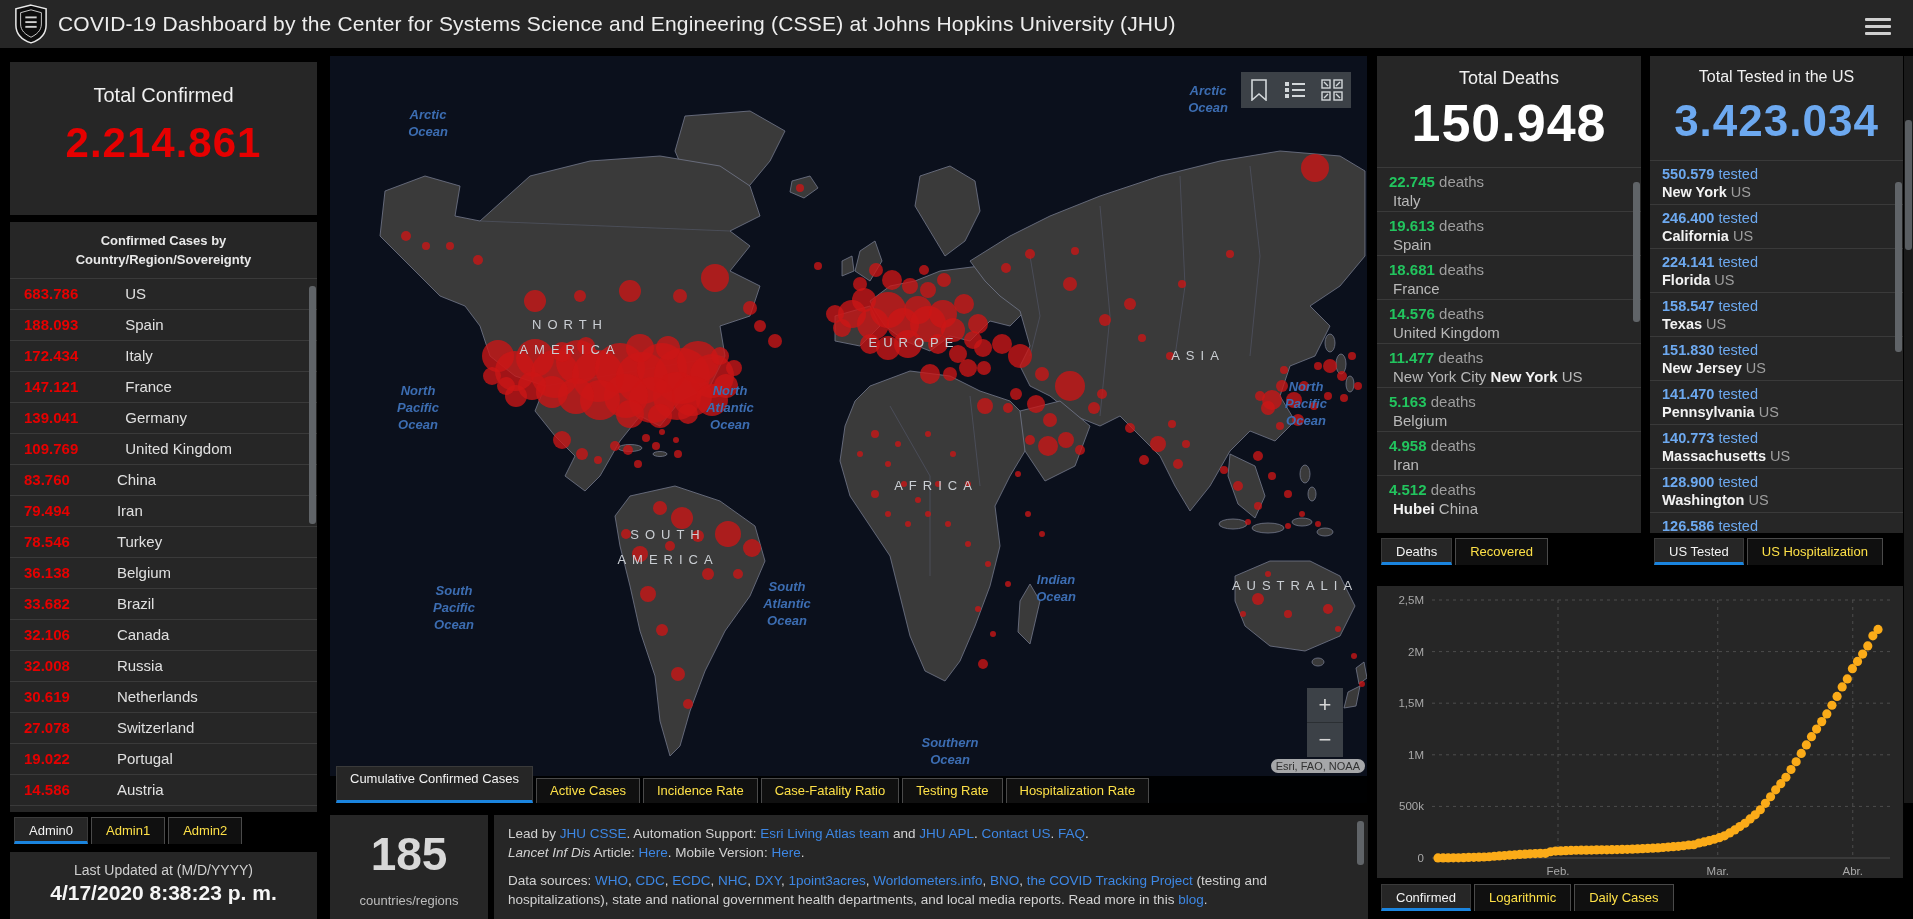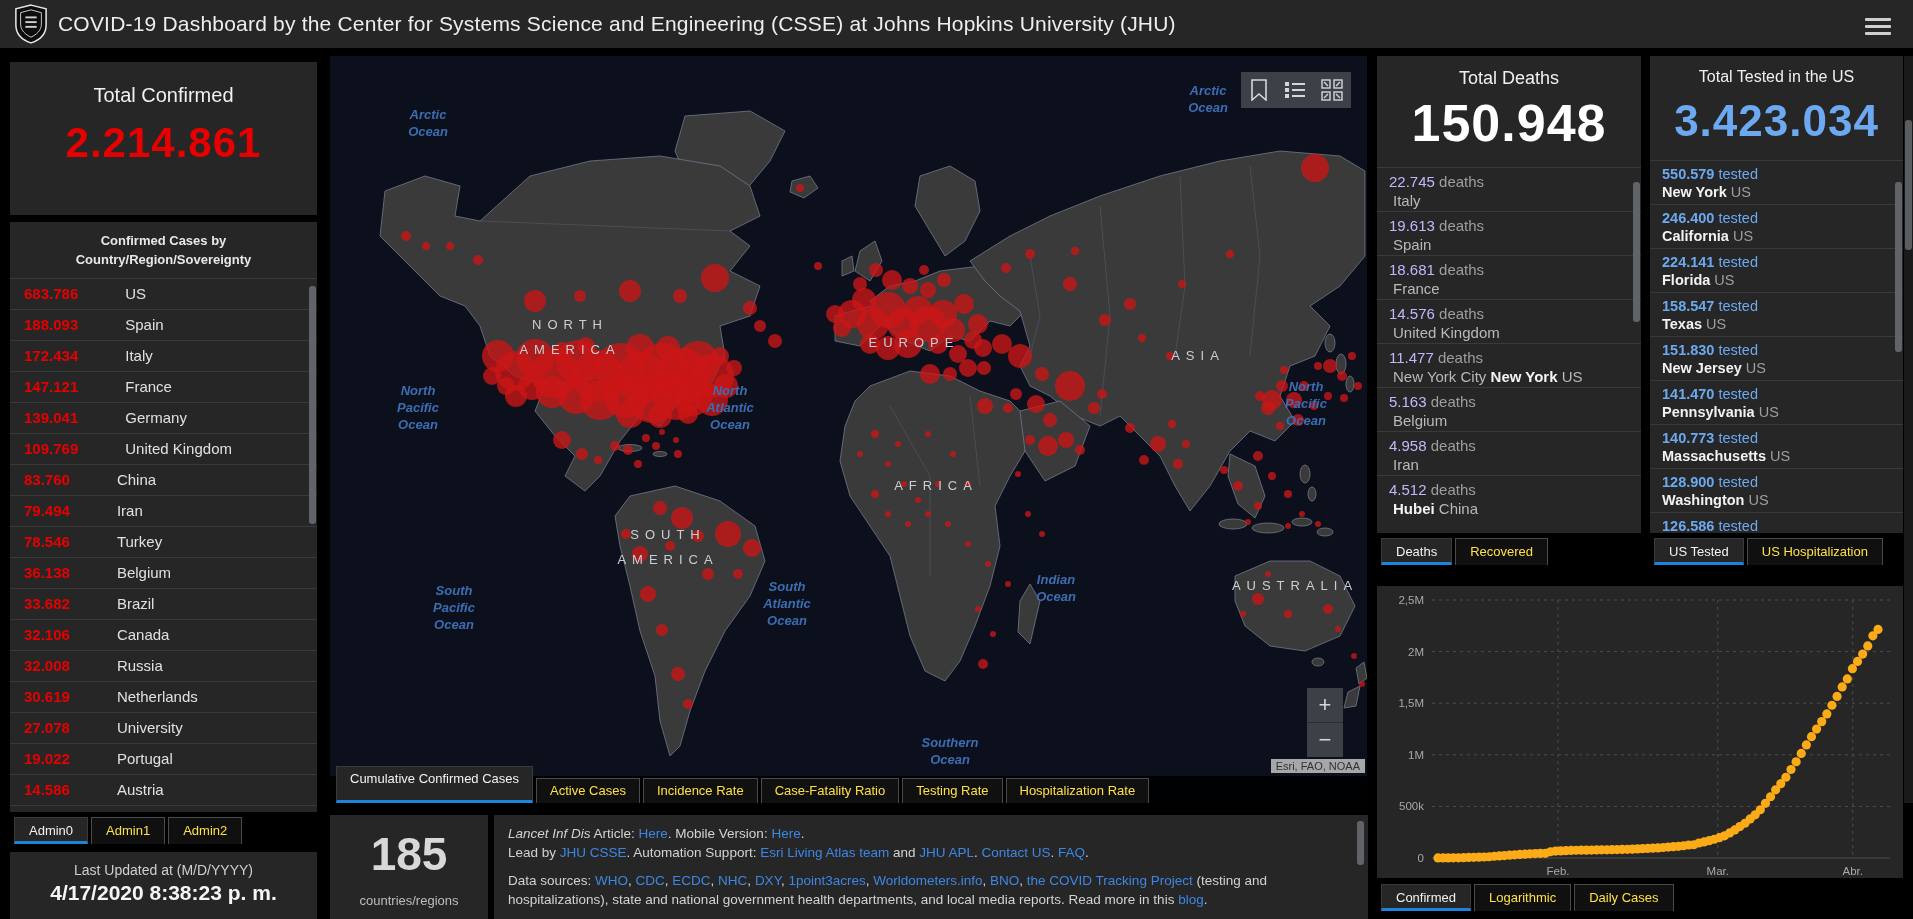--- a/index.html
+++ b/index.html
@@ -39,40 +39,40 @@
     font-size:13px;text-align:center;white-space:pre-line;line-height:1.3;pointer-events:none;}
   .tlabel{position:absolute;transform:translate(-50%,-50%);color:#caced3;font-size:13px;letter-spacing:6px;
     text-align:center;white-space:pre-line;line-height:1.9;pointer-events:none;}
   #map-toolbar{position:absolute;top:16px;right:16px;width:110px;height:36px;background:#3c4147;display:flex;
     align-items:center;justify-content:space-around;}
   #map-toolbar svg{cursor:pointer;}
   #zoom-ctl{position:absolute;right:24px;bottom:46px;width:36px;background:#3c4147;}
   #zoom-ctl .zb{height:34px;display:flex;align-items:center;justify-content:center;color:#d6d6d6;font-size:22px;cursor:pointer;}
   #zoom-ctl .zb+.zb{border-top:1px solid #2b2f33;}
   #attribution{position:absolute;right:2px;bottom:30px;background:rgba(205,205,205,.8);color:#323232;
-    font-size:11px;padding:1px 5px;}
+    font-size:11px;padding:1px 5px;border-radius:7px;}
   #map-tabbar{position:absolute;left:0;bottom:0;width:100%;height:27px;background:rgba(0,0,0,.92);
     display:flex;gap:3px;padding:0 0 0 6px;box-sizing:border-box;align-items:flex-end;}
   #map-tabbar .tab{padding:4px 13px 5px;}
   #map-tabbar .tab:first-child{padding-bottom:14px;margin-top:44px;}
   
   #countries-panel{left:330px;top:815px;width:158px;height:104px;text-align:center;}
   #countries-panel .v{font-size:46px;font-weight:bold;color:#d8d8d8;margin-top:12px;}
   #countries-panel .l{font-size:13px;color:#bdbdbd;margin-top:12px;}
   #info-panel{left:494px;top:815px;width:874px;height:104px;padding:10px 26px 0 14px;font-size:13.5px;
     color:#d2d2d2;line-height:1.4;}
   #info-panel .lk{color:var(--link);cursor:pointer;}
   #info-panel .it{font-style:italic;}
   
   #deaths-panel{left:1377px;top:56px;width:264px;height:477px;overflow:hidden;}
   #deaths-panel .t{font-size:18px;color:#f0f0f0;text-align:center;margin-top:12px;}
   #deaths-panel .v{font-size:52px;font-weight:bold;color:#fff;text-align:center;margin-top:4px;letter-spacing:1px;}
   .dlist{margin-top:14px;}
   .drow{height:44px;box-sizing:border-box;border-top:1px solid #3a3a3a;padding:5px 0 0 12px;font-size:15px;cursor:pointer;}
-  .drow .num{color:#c4b5fd;font-weight:normal;}
+  .drow .num{color:#22c55e;font-weight:bold;}
   .drow .sfx{color:#9e9e9e;}
   .drow .l2{color:#b9b9b9;margin-top:2px;padding-left:4px;}
   .drow .b{color:#f2f2f2;font-weight:bold;}
   #deaths-tabs{left:1381px;top:538px;}
   #tested-panel{left:1650px;top:56px;width:253px;height:477px;overflow:hidden;}
   #tested-panel .t{font-size:16px;color:#f0f0f0;text-align:center;margin-top:12px;}
   #tested-panel .v{font-size:44px;font-weight:bold;color:var(--blue);text-align:center;margin-top:10px;letter-spacing:1px;}
   .trow{height:44px;box-sizing:border-box;border-top:1px solid #3a3a3a;padding:5px 0 0 12px;font-size:14.5px;cursor:pointer;}
   .trow .num{color:var(--blue);font-weight:bold;}
   .trow .sfx{color:var(--blue);}
@@ -166,21 +166,21 @@
       <div class="crow">
       <span class="n">32.008</span>
       <span class="c">Russia</span>
     </div>
       <div class="crow">
       <span class="n">30.619</span>
       <span class="c">Netherlands</span>
     </div>
       <div class="crow">
       <span class="n">27.078</span>
-      <span class="c">University</span>
+      <span class="c">Switzerland</span>
     </div>
       <div class="crow">
       <span class="n">19.022</span>
       <span class="c">Portugal</span>
     </div>
       <div class="crow">
       <span class="n">14.586</span>
       <span class="c">Austria</span>
     </div>
       <div class="crow">
@@ -521,22 +521,22 @@
       <div class="tab">Hospitalization Rate</div>
     </div>
 </div>
 
 <div class="panel" id="countries-panel">
   <div class="v">185</div>
   <div class="l">countries/regions</div>
 </div>
 
 <div class="panel" id="info-panel">
+  <div><span>Lead by </span><span class="lk">JHU CSSE</span><span>. Automation Support: </span><span class="lk">Esri Living Atlas team</span><span> and </span><span class="lk">JHU APL</span><span>. </span><span class="lk">Contact US</span><span>. </span><span class="lk">FAQ</span><span>.</span></div>
   <div><span class="it">Lancet Inf Dis</span><span> Article: </span><span class="lk">Here</span><span>. Mobile Version: </span><span class="lk">Here</span><span>.</span></div>
-  <div><span>Lead by </span><span class="lk">JHU CSSE</span><span>. Automation Support: </span><span class="lk">Esri Living Atlas team</span><span> and </span><span class="lk">JHU APL</span><span>. </span><span class="lk">Contact US</span><span>. </span><span class="lk">FAQ</span><span>.</span></div>
   <div style="margin-top:9px"><span>Data sources: </span><span class="lk">WHO</span><span>, </span><span class="lk">CDC</span><span>, </span><span class="lk">ECDC</span><span>, </span><span class="lk">NHC</span><span>, </span><span class="lk">DXY</span><span>, </span><span class="lk">1point3acres</span><span>, </span><span class="lk">Worldometers.info</span><span>, </span><span class="lk">BNO</span><span>, </span><span class="lk">the COVID Tracking Project</span><span> (testing and hospitalizations), state and national government health departments, and local media reports.  Read more in this </span><span class="lk">blog</span><span>.</span></div>
   <div class="vscroll" style="top:6px;height:44px;right:4px"></div>
 </div>
 
 <div class="panel" id="deaths-panel">
   <div class="t">Total Deaths</div>
   <div class="v">150.948</div>
   <div class="dlist">
 
   <div class="drow">

